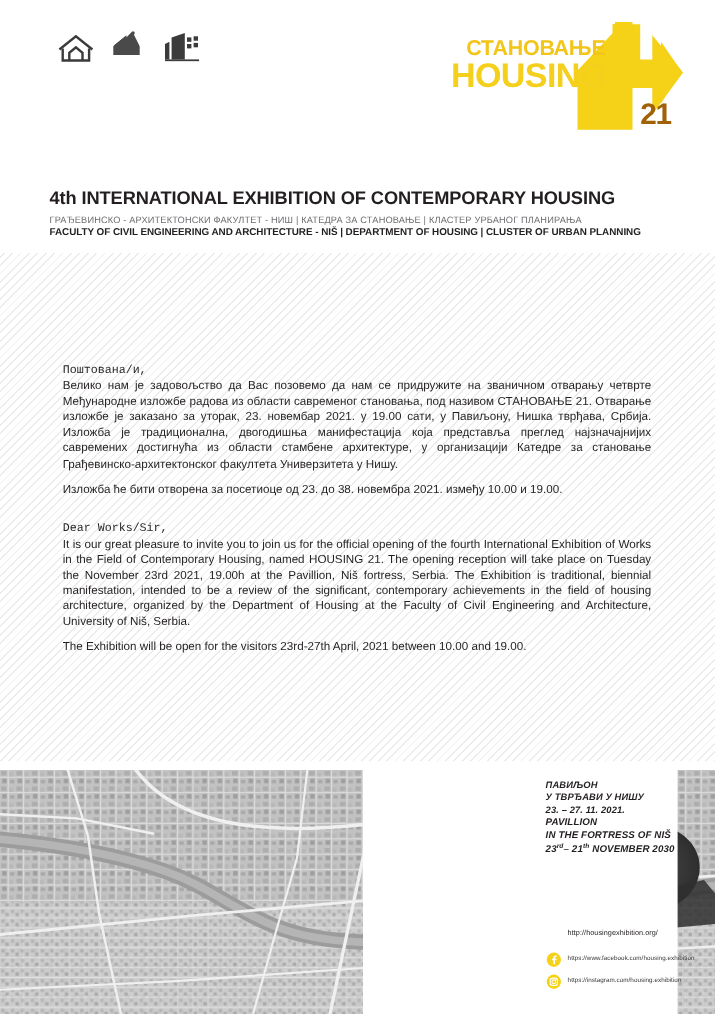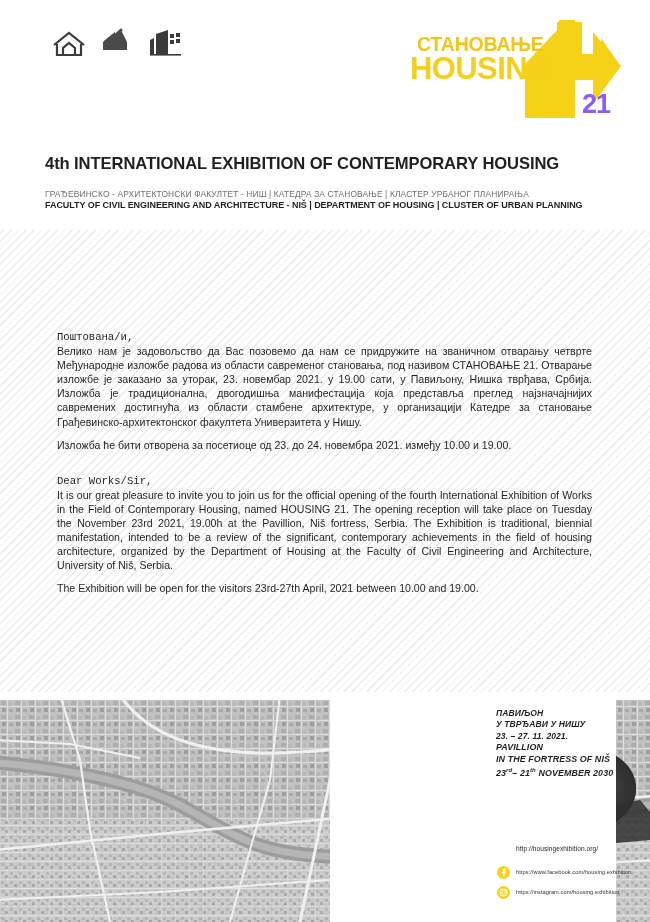--- a/index.html
+++ b/index.html
@@ -42,21 +42,21 @@
     right: 28px;
     top: 18px;
     width: 225px;
     height: 104px;
   }
   .logo-word {
     position: absolute;
     left: 13px;
     top: 18px;
     line-height: 0.92;
-    text-align: center;
+    text-align: right;
     z-index: 3;
   }
   .logo-cyr {
     font-size: 19.5px;
     font-weight: 700;
     letter-spacing: -0.2px;
     color: #f2c518;
     display: block;
     font-family: "Liberation Sans", sans-serif;
   }
@@ -76,21 +76,21 @@
     width: 225px;
     height: 104px;
     z-index: 1;
   }
   .logo-21 {
     position: absolute;
     right: 12px;
     bottom: 2px;
     font-size: 27px;
     font-weight: 700;
-    color: #8b5cf6;
+    color: #a16207;
     z-index: 4;
     letter-spacing: -1px;
     font-family: "Liberation Sans", sans-serif;
   }
 
   
   .titles {
     position: absolute;
     left: 45px;
     top: 152px;
@@ -101,27 +101,27 @@
     letter-spacing: 0.2px;
     color: #6d6e71;
     font-weight: 400;
     white-space: nowrap;
   }
   .t-lat {
     font-size: 16.6px;
     font-weight: 700;
     color: #231f20;
     letter-spacing: -0.1px;
-    margin-top: 2px;
+    margin-top: 18px;
     white-space: nowrap;
   }
   .t-sub-cyr {
     font-size: 8.4px;
     color: #6d6e71;
-    margin-top: 15px;
+    margin-top: 5px;
     letter-spacing: 0.15px;
     white-space: nowrap;
   }
   .t-sub-lat {
     font-size: 9px;
     font-weight: 700;
     color: #231f20;
     margin-top: 1px;
     letter-spacing: -0.05px;
     white-space: nowrap;
@@ -284,21 +284,21 @@
     <div class="t-sub-cyr">ГРАЂЕВИНСКО - АРХИТЕКТОНСКИ ФАКУЛТЕТ - НИШ  |    КАТЕДРА ЗА СТАНОВАЊЕ    |  КЛАСТЕР УРБАНОГ ПЛАНИРАЊА</div>
     <div class="t-sub-lat">FACULTY OF CIVIL ENGINEERING AND ARCHITECTURE - NIŠ | DEPARTMENT OF HOUSING | CLUSTER OF URBAN PLANNING</div>
   </div>
 
   <div class="hatch"></div>
 
   <div class="letter">
     <div class="greet">Поштована/и,</div>
     <div class="para">Велико нам је задовољство да Вас позовемо да нам се придружите на званичном отварању четврте Међународне изложбе радова из области савременог становања, под називом СТАНОВАЊЕ 21. Отварање изложбе је заказано за уторак, 23. новембар 2021. у 19.00 сати, у Павиљону, Нишка тврђава, Србија. Изложба је традиционална, двогодишња манифестација која представља преглед најзначајнијих савремених достигнућа из области стамбене архитектуре, у организацији Катедре за становање Грађевинско-архитектонског факултета Универзитета у Нишу.</div>
     <div class="small-gap"></div>
-    <div class="para noj">Изложба ће бити отворена за посетиоце од 23. до 24. новембра 2021. између 10.00 и 19.00.</div>
+    <div class="para noj">Изложба ће бити отворена за посетиоце од 23. до 38. новембра 2021. између 10.00 и 19.00.</div>
     <div class="block-gap"></div>
     <div class="greet">Dear Works/Sir,</div>
     <div class="para">It is our great pleasure to invite you to join us for the official opening of the fourth International Exhibition of Works in the Field of Contemporary Housing, named HOUSING 21. The opening reception will take place on Tuesday the November 23rd 2021, 19.00h at the Pavillion, Niš fortress, Serbia. The Exhibition is traditional, biennial manifestation, intended to be a review of the significant, contemporary achievements in the field of housing architecture, organized by the Department of Housing at the Faculty of Civil Engineering and Architecture, University of Niš, Serbia.</div>
     <div class="small-gap"></div>
     <div class="para noj">The Exhibition will be open for the visitors 23rd-27th April, 2021 between 10.00 and 19.00.</div>
   </div>
 
   <div class="map-area">
     <svg class="map-img" viewBox="0 0 650 222" preserveAspectRatio="none">
       <defs>

